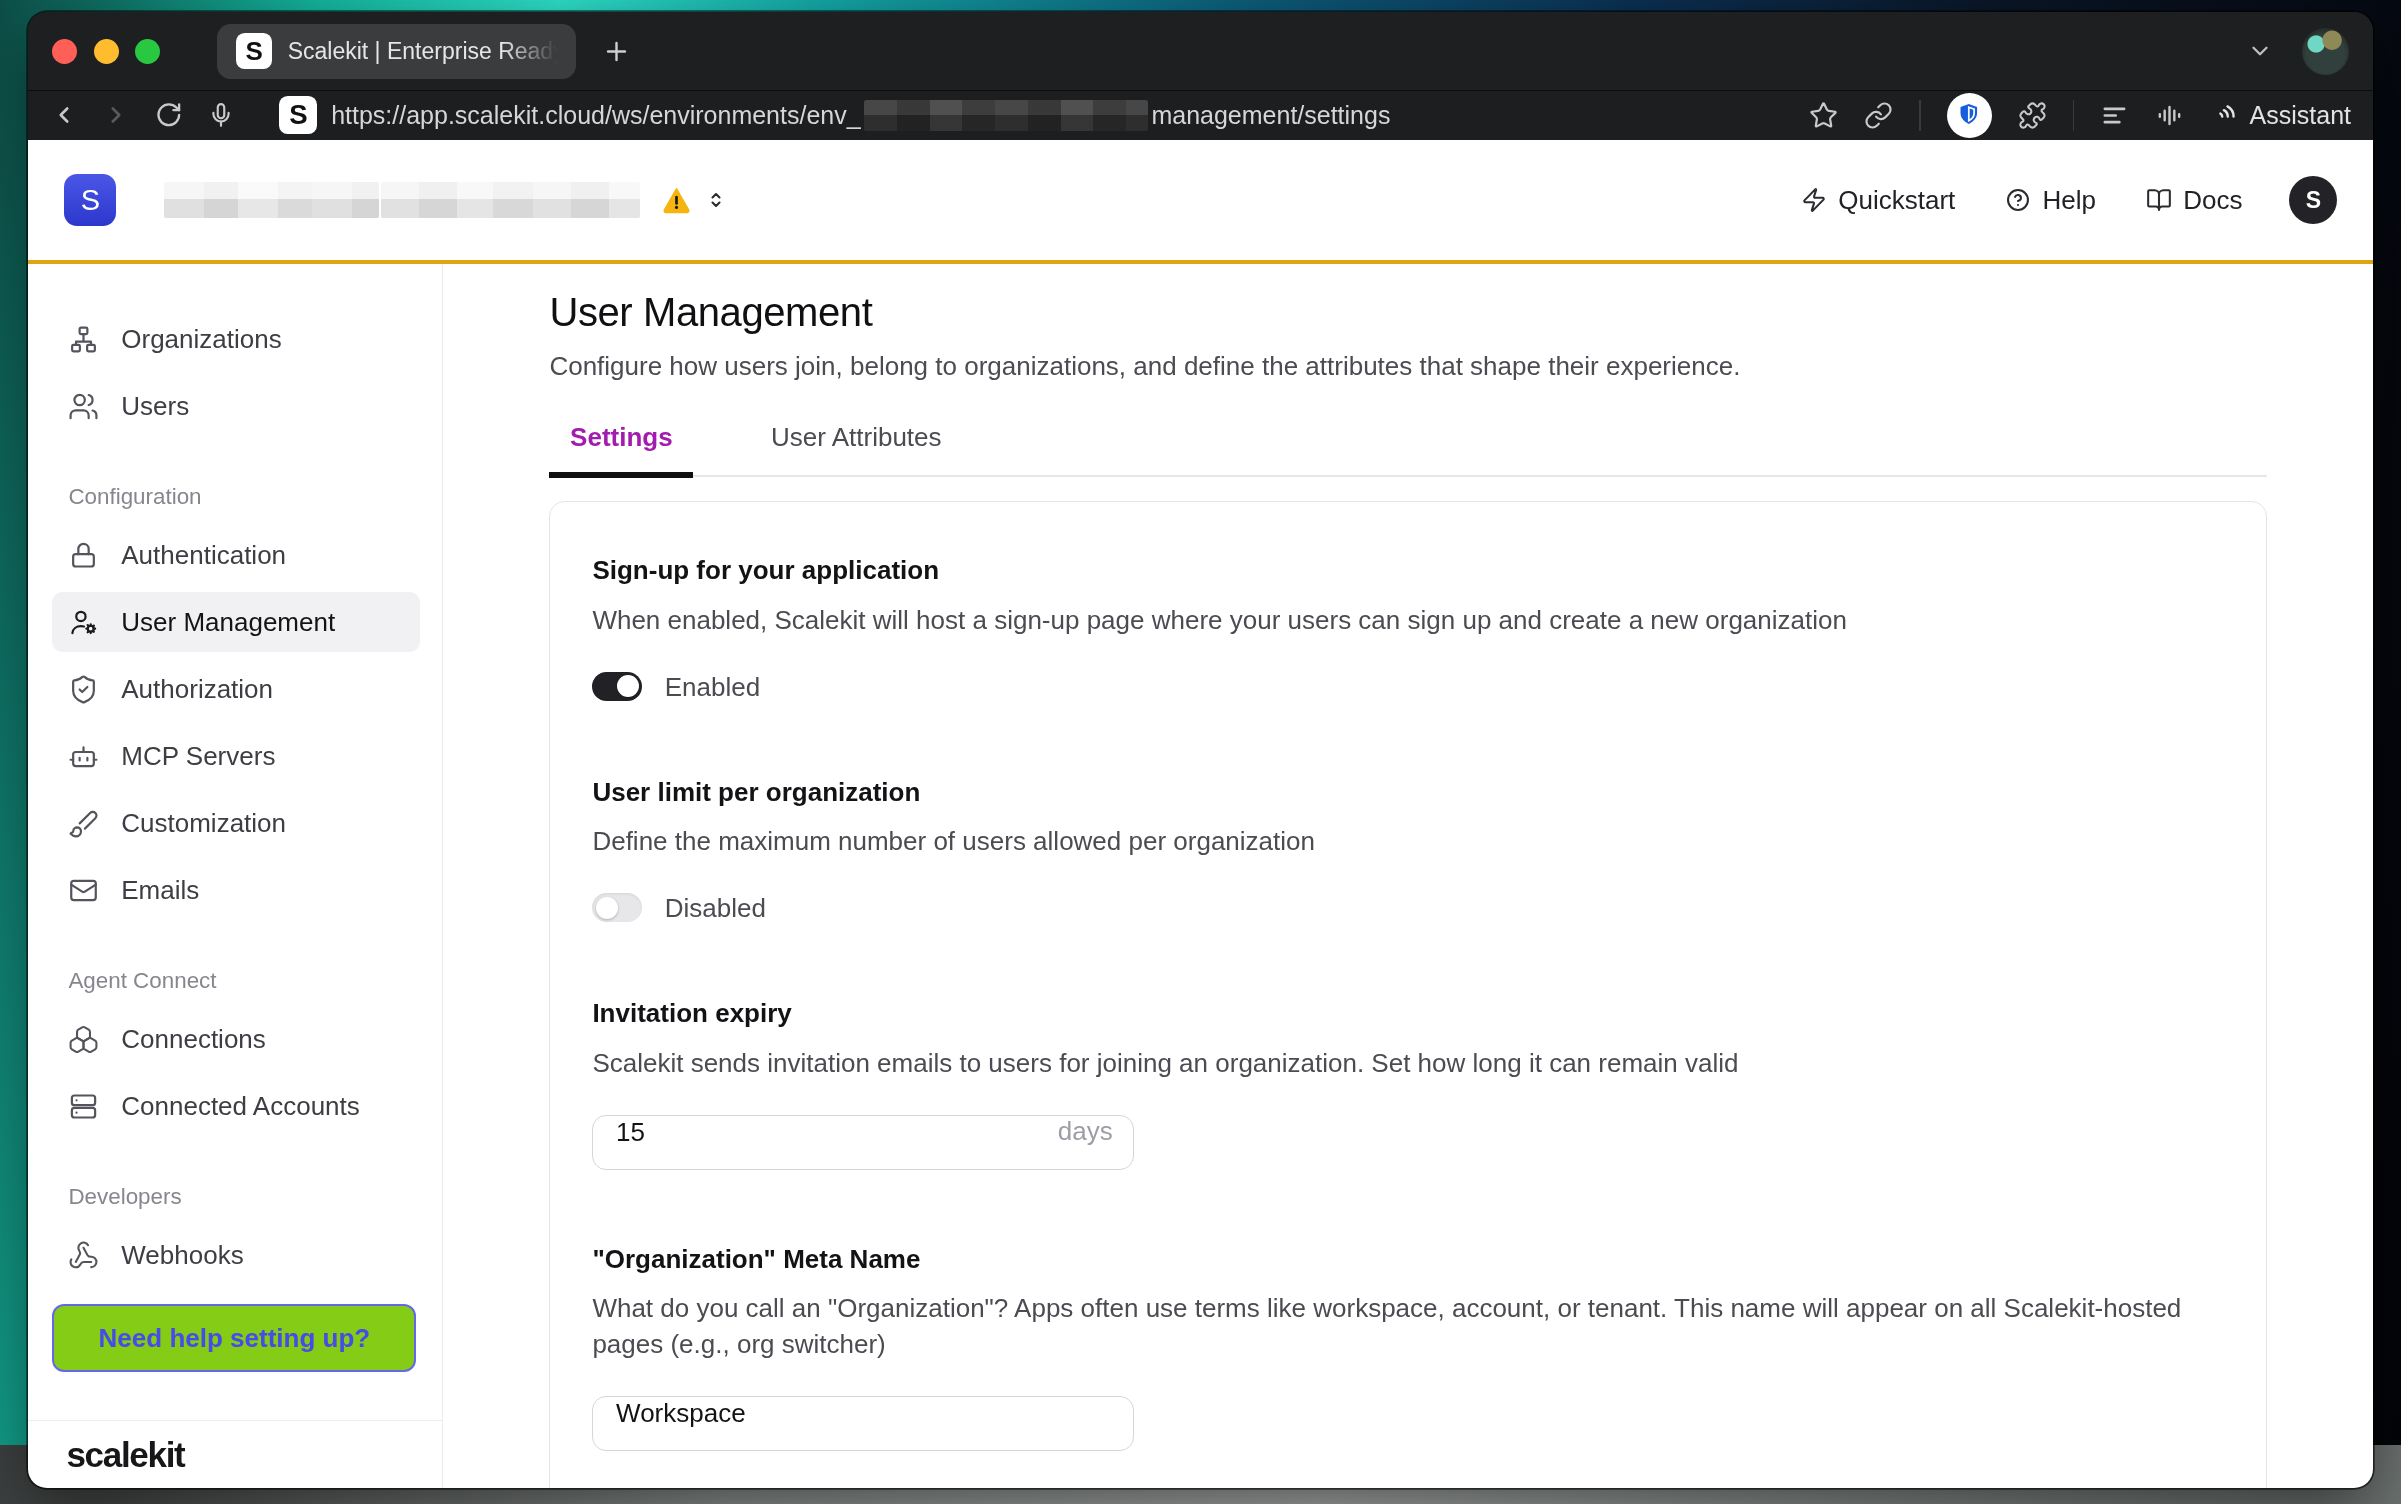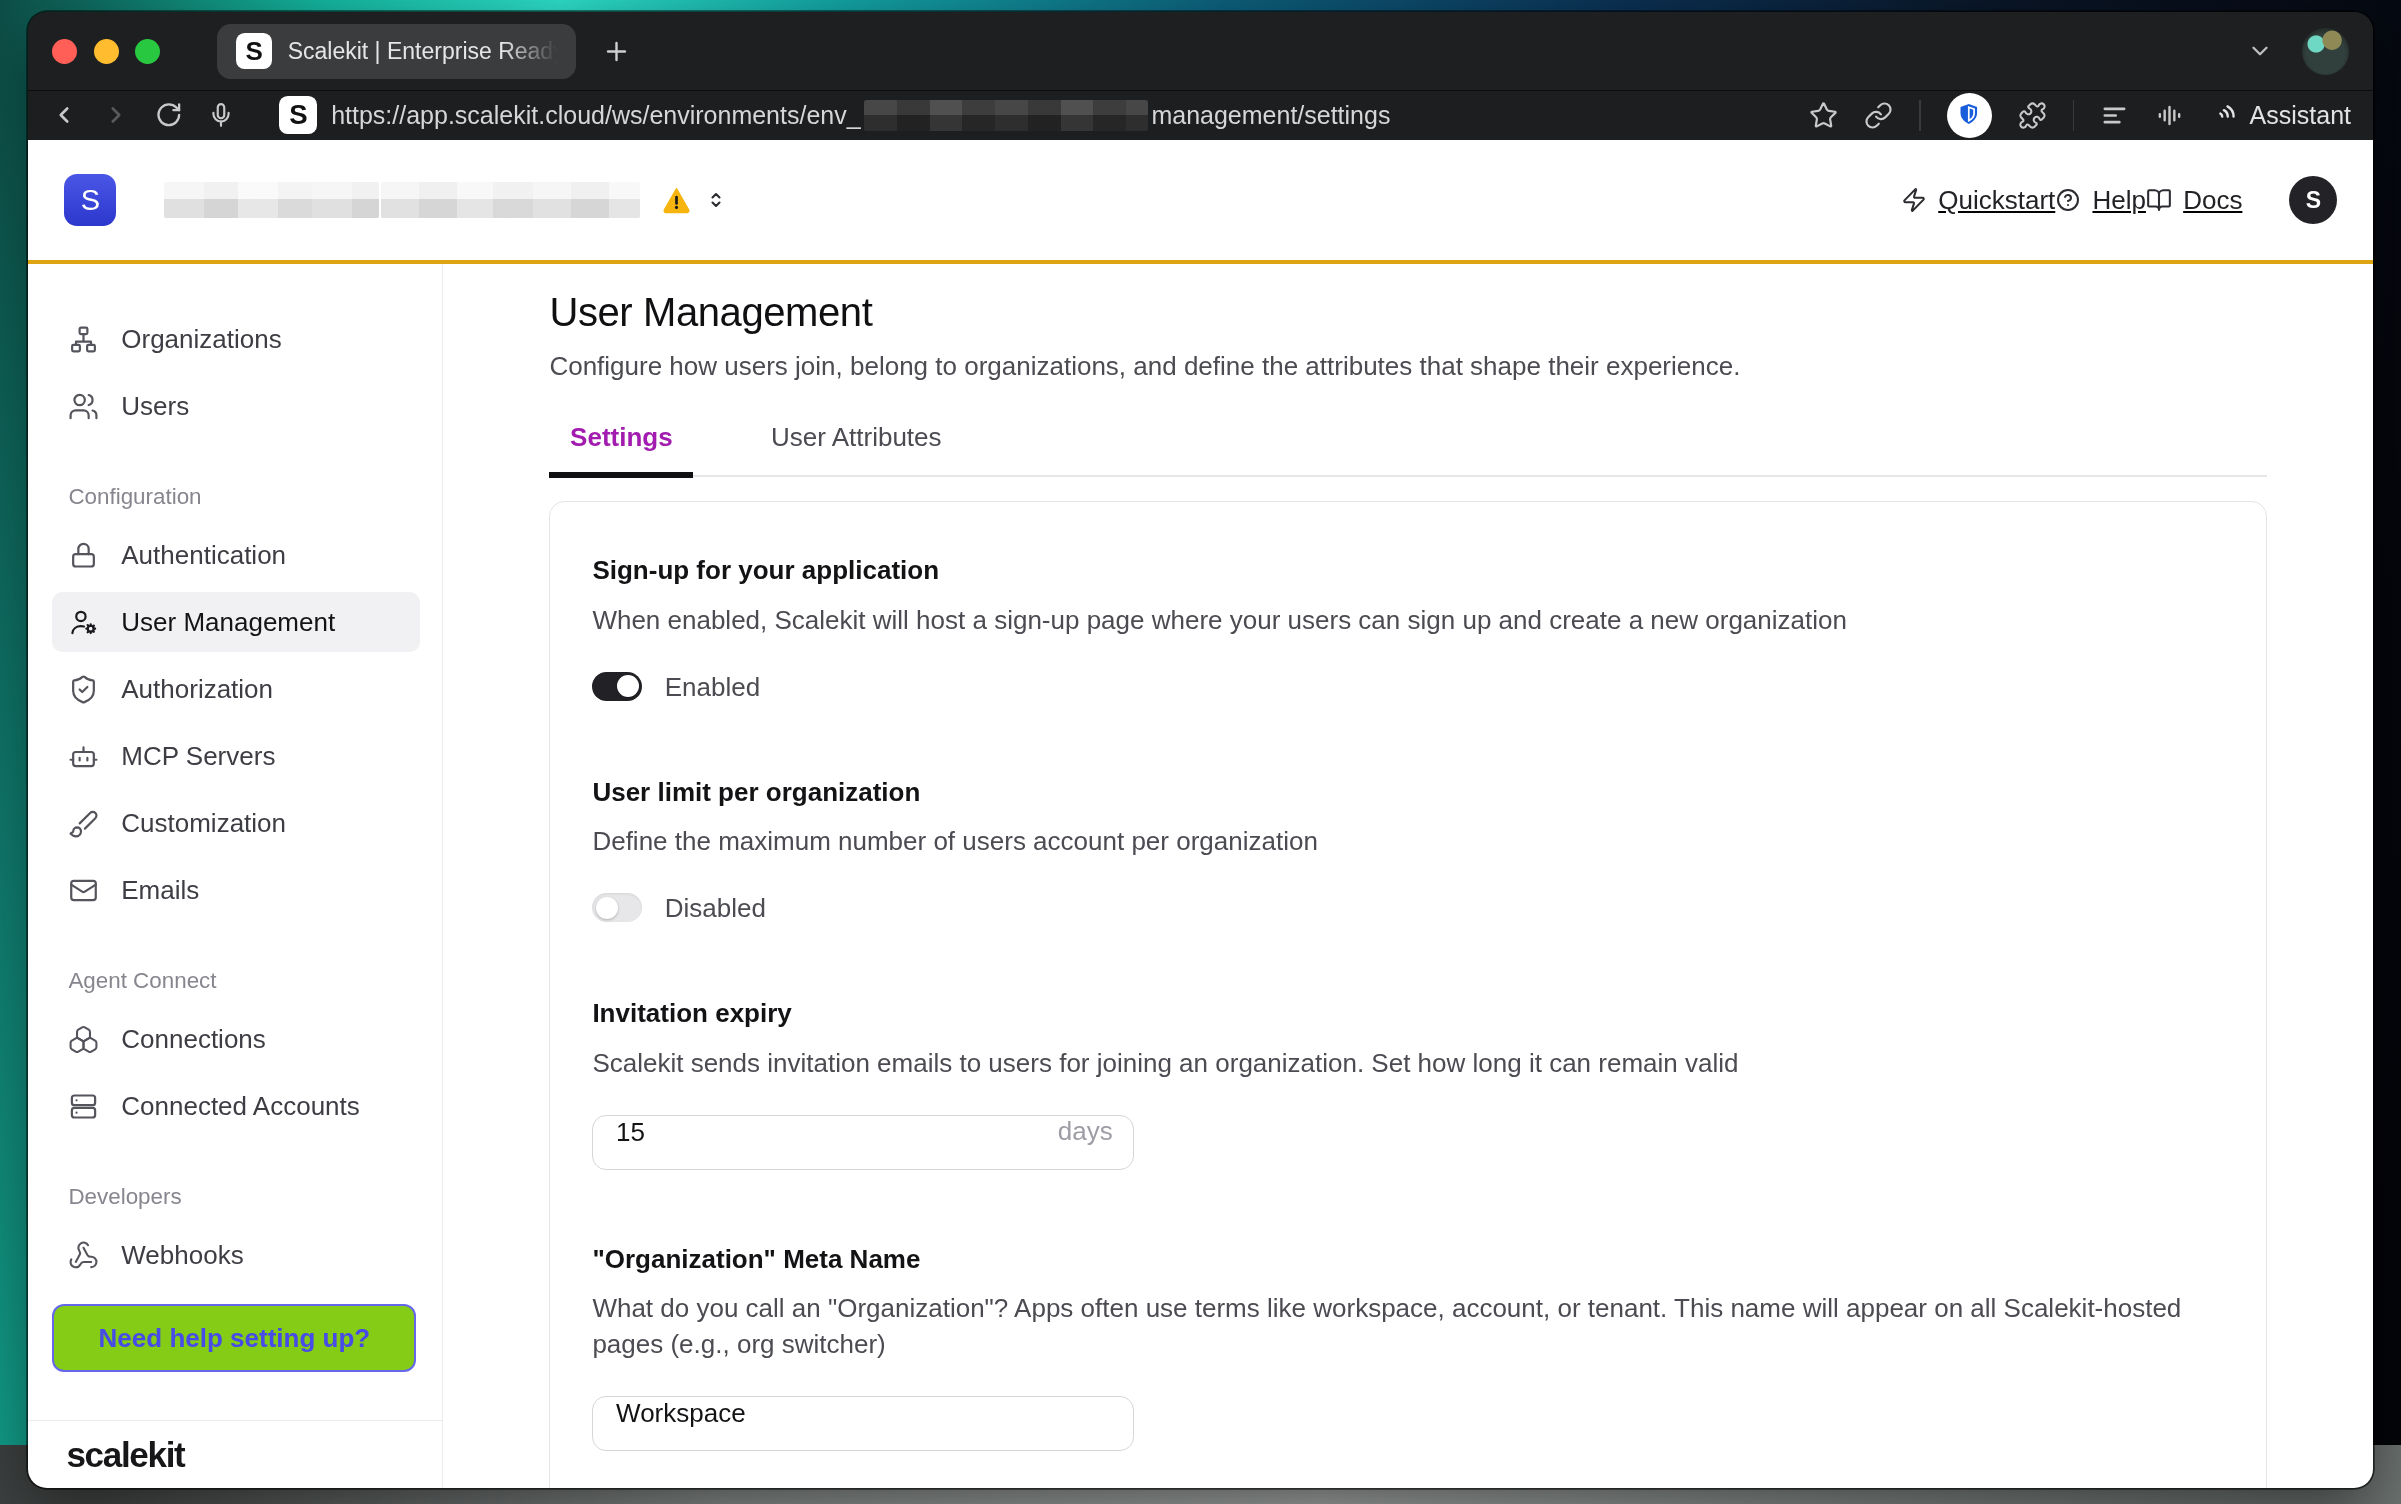--- a/index.html
+++ b/index.html
@@ -61,21 +61,21 @@
     background:
       linear-gradient(180deg,rgba(255,255,255,.55) 0 48%,rgba(0,0,0,.05) 48%),
       repeating-linear-gradient(90deg,#ececec 0 40px,#e0e0e0 40px 74px,#f3f3f3 74px 114px,#e6e6e6 114px 148px);}
   .env-redact{position:relative;height:36px;width:259px;margin-left:1.7px;border-radius:1.7px;
     background:
       linear-gradient(180deg,rgba(255,255,255,.5) 0 48%,rgba(0,0,0,.05) 48%),
       repeating-linear-gradient(90deg,#ededed 0 38px,#e1e1e1 38px 76px,#f1f1f1 76px 112px,#e4e4e4 112px 152px);}
   .hdr-warn{margin-left:20.7px;display:flex;align-items:center;}
   .hdr-updown{margin-left:12px;color:#2c2c30;display:flex;align-items:center;}
   .app-header .spacer{flex:1;}
-  .hdr-nav{display:flex;align-items:center;text-decoration:underline;}
+  .hdr-nav{display:flex;align-items:center;gap:50px;}
   .hdr-link{display:flex;align-items:center;gap:11.2px;font-size:26px;color:#222226;font-weight:500;}
   .hdr-link svg{color:#2b2b30;}
   .hdr-avatar{width:48px;height:48px;border-radius:50%;background:#232327;color:#fff;font-size:23px;font-weight:600;
     display:flex;align-items:center;justify-content:center;margin-left:47px;}
   .amber-line{height:4.3px;background:#dfa411;flex:none;}
   
   .body-row{flex:1;display:flex;min-height:0;}
   .sidebar{width:415px;flex:none;border-right:1.7px solid #ececee;display:flex;flex-direction:column;
     padding-top:45px;box-sizing:border-box;}
   .s-item{margin:0 22.4px 6.9px 24px;height:60px;border-radius:10.3px;display:flex;align-items:center;gap:22.4px;
@@ -387,21 +387,21 @@
           <h2 class="f-title">Sign-up for your application</h2>
           <p class="f-desc">When enabled, Scalekit will host a sign-up page where your users can sign up and create a new organization</p>
           <div class="toggle-row">
             <span class="switch switch--on">
                 <span class="knob"></span>
               </span>
             <span class="toggle-label">Enabled</span>
           </div>
 
           <h2 class="f-title">User limit per organization</h2>
-          <p class="f-desc">Define the maximum number of users account per organization</p>
+          <p class="f-desc">Define the maximum number of users allowed per organization</p>
           <div class="toggle-row">
             <span class="switch switch--off">
                 <span class="knob"></span>
               </span>
             <span class="toggle-label">Disabled</span>
           </div>
 
           <h2 class="f-title">Invitation expiry</h2>
           <p class="f-desc">Scalekit sends invitation emails to users for joining an organization. Set how long it can remain valid</p>
           <div class="input-box">

